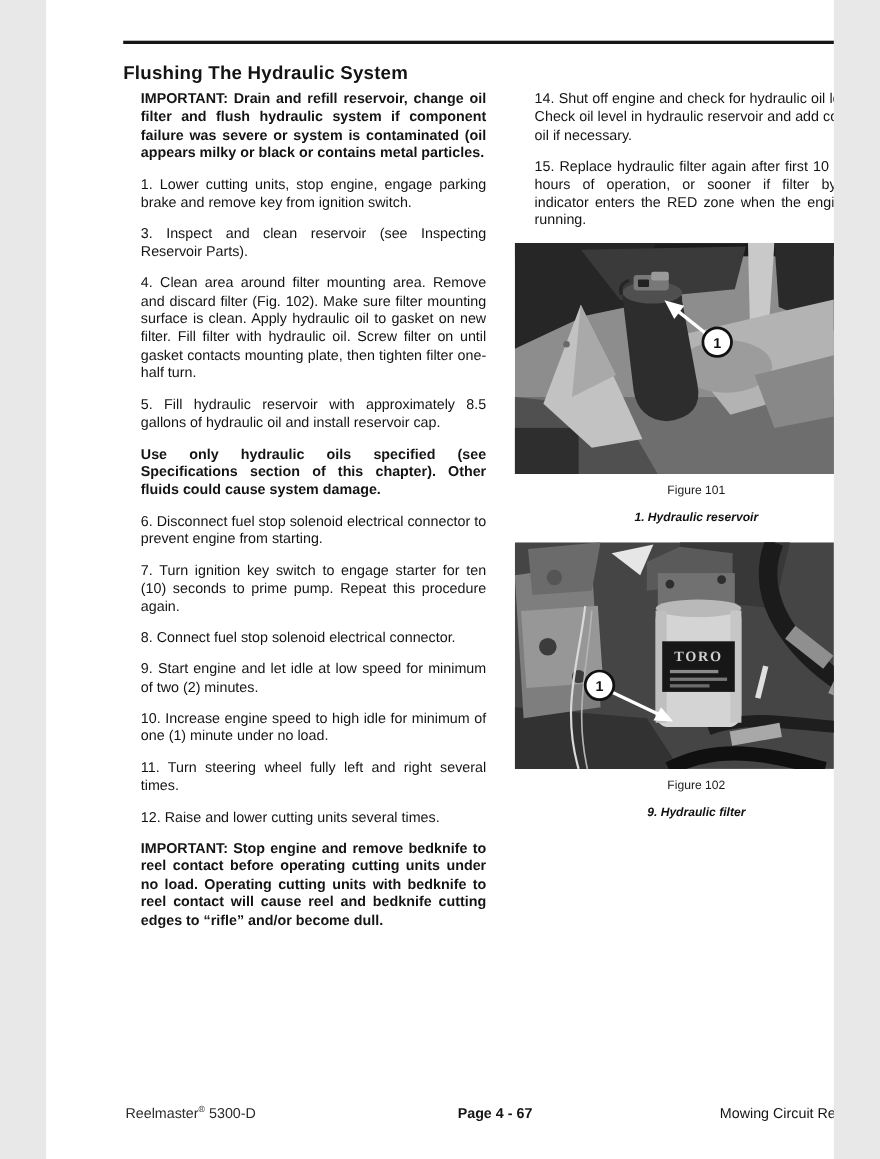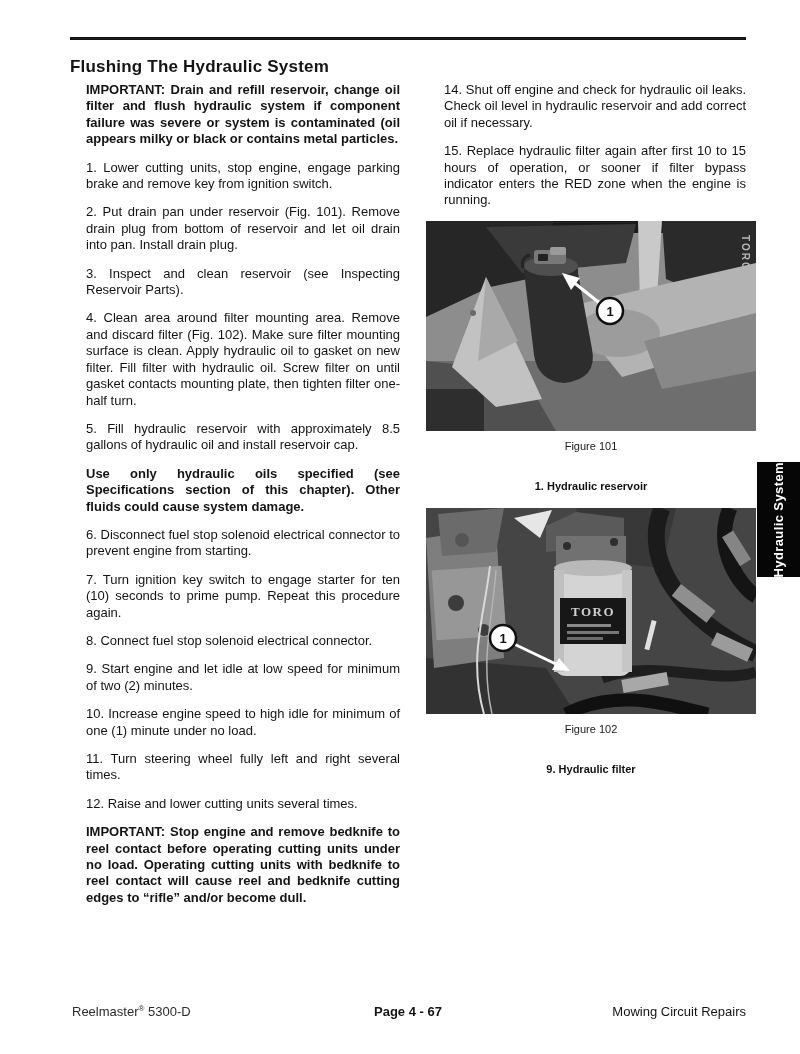--- a/index.html
+++ b/index.html
@@ -1,31 +1,31 @@
 <!DOCTYPE html>
 <html><head>
 <meta charset="utf-8">
 <style>
   html,body { margin:0; padding:0; background:#e8e8e8; }
   .page {
-    position:relative; width:800px; height:1054px; margin:0 auto;
+    position:relative; width:716px; height:1054px; margin:0 auto;
     background:#ffffff; overflow:hidden; color:#141414;
     font-family:"Liberation Sans", sans-serif;
   }
   .top-rule { position:absolute; left:70px; top:37px; width:676px; height:3px; background:#161616; }
   .page-title { position:absolute; left:70px; top:46px; font-size:17px; font-weight:bold; letter-spacing:0.2px; }
   .col { position:absolute; top:82px; font-size:13px; line-height:16.4px; text-align:justify; }
   .col-left  { left:70px;  width:330px; }
   .col-right { left:428px; width:318px; }
   .col p { margin:0 0 12px 16px; }
   .col p.bold { font-weight:bold; }
   .figure { width:330px; margin:8px 0 0 -2px; }
   .figure svg { display:block; }
   .fig-caption { font-size:11px; text-align:center; margin-top:7px; color:#1a1a1a; }
-  .fig-legend  { font-size:11px; font-weight:bold; text-align:center; margin-top:24px; margin-bottom:2px; color:#111; }
+  .fig-legend  { font-size:11px; font-weight:bold; text-align:center; margin-top:9px; margin-bottom:2px; color:#111;font-style:italic; }
   .side-tab {
     position:absolute; left:757px; top:462px; width:43px; height:115px;
     background:#060606; display:flex; align-items:center; justify-content:center;
   }
   .side-tab span {
     writing-mode:vertical-rl; transform:rotate(180deg);
     color:#ffffff; font-weight:bold; font-size:13px; letter-spacing:0.4px; white-space:nowrap;
   }
   .footer { position:absolute; left:70px; top:1004px; width:676px; height:20px; font-size:13px; }
   .footer .f-left  { position:absolute; left:2px; top:0; color:#2b2b2b; }
@@ -37,21 +37,20 @@
 <body>
 
 <div class="page">
 
   <div class="top-rule"></div>
   <h1 class="page-title">Flushing The Hydraulic System</h1>
 
   <div class="col col-left">
     <p class="bold">IMPORTANT: Drain and refill reservoir, change oil filter and flush hydraulic system if component failure was severe or system is contaminated (oil appears milky or black or contains metal particles.</p>
     <p>1. Lower cutting units, stop engine, engage parking brake and remove key from ignition switch.</p>
-    <p>2. Put drain pan under reservoir (Fig. 101). Remove drain plug from bottom of reservoir and let oil drain into pan. Install drain plug.</p>
     <p>3. Inspect and clean reservoir (see Inspecting Reservoir Parts).</p>
     <p>4. Clean area around filter mounting area. Remove and discard filter (Fig. 102). Make sure filter mounting surface is clean. Apply hydraulic oil to gasket on new filter. Fill filter with hydraulic oil. Screw filter on until gasket contacts mounting plate, then tighten filter one-half turn.</p>
     <p>5. Fill hydraulic reservoir with approximately 8.5 gallons of hydraulic oil and install reservoir cap.</p>
     <p class="bold">Use only hydraulic oils specified (see Specifications section of this chapter). Other fluids could cause system damage.</p>
     <p>6. Disconnect fuel stop solenoid electrical connector to prevent engine from starting.</p>
     <p>7. Turn ignition key switch to engage starter for ten (10) seconds to prime pump. Repeat this procedure again.</p>
     <p>8. Connect fuel stop solenoid electrical connector.</p>
     <p>9. Start engine and let idle at low speed for minimum of two (2) minutes.</p>
     <p>10. Increase engine speed to high idle for minimum of one (1) minute under no load.</p>
     <p>11. Turn steering wheel fully left and right several times.</p>

